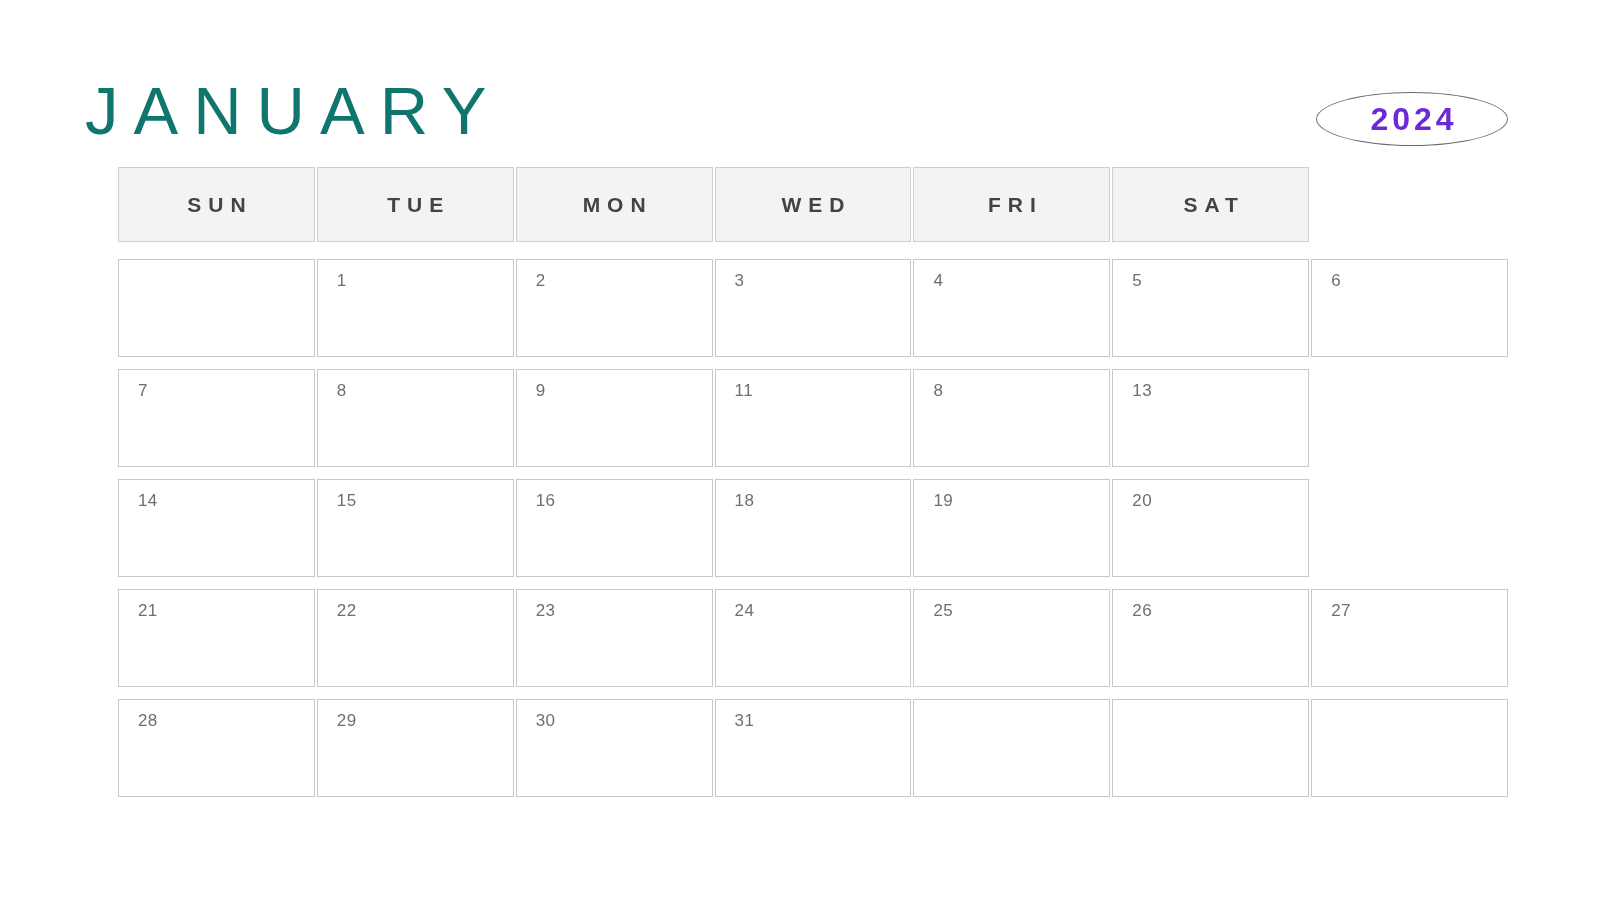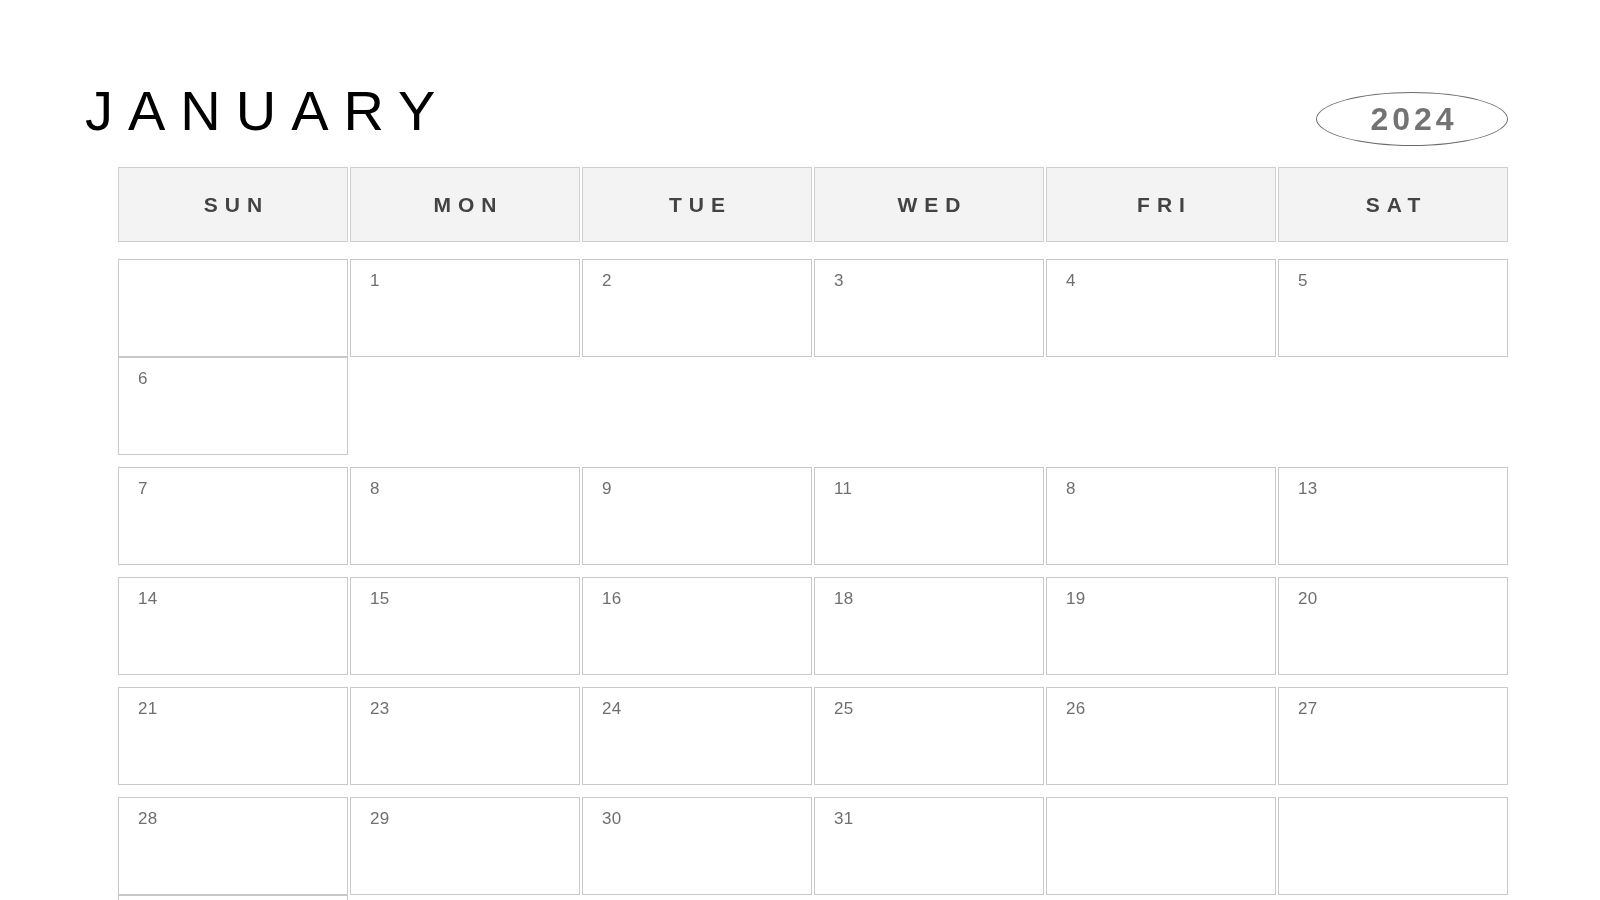--- a/index.html
+++ b/index.html
@@ -24,24 +24,24 @@
     left: 85px;
     top: 66px;
     width: 1423px;
     height: 90px;
   }
 
   #month-title {
     position: absolute;
     left: 0;
     top: 0;
-    font-size: 56px;
+    font-size: 67px;
     font-weight: 300;
     letter-spacing: 15px;
-    color: #000000;
+    color: #0f766e;
     line-height: 90px;
     white-space: nowrap;
   }
 
   #year-badge {
     position: absolute;
     right: 0;
     top: 26px;
     width: 192px;
     height: 54px;
@@ -55,36 +55,36 @@
     left: 0;
     top: 0;
     width: 100%;
     height: 100%;
     display: flex;
     align-items: center;
     justify-content: center;
     font-size: 32px;
     font-weight: 700;
     letter-spacing: 4px;
-    color: #737373;
+    color: #6d28d9;
     padding-left: 4px;
     box-sizing: border-box;
   }
 
   
   #calendar-grid {
     position: absolute;
     left: 85px;
     top: 167px;
     width: 1423px;
   }
 
   .cal-row {
     display: grid;
-    grid-template-columns: repeat(6, 1fr);
+    grid-template-columns: repeat(7, 1fr);
     column-gap: 2px;
     padding-left: 33px;
   }
 
   #weekday-row {
     margin-bottom: 17px;
   }
 
   .weekday-cell {
     height: 75px;
@@ -147,26 +147,26 @@
     </div>
   </div>
 
   <div id="calendar-grid">
 
     <div class="cal-row" id="weekday-row">
       <div class="weekday-cell">
         <span class="weekday-label">SUN</span>
       </div>
       <div class="weekday-cell">
+        <span class="weekday-label">TUE</span>
+      </div>
+      <div class="weekday-cell">
         <span class="weekday-label">MON</span>
       </div>
       <div class="weekday-cell">
-        <span class="weekday-label">TUE</span>
-      </div>
-      <div class="weekday-cell">
         <span class="weekday-label">WED</span>
       </div>
       <div class="weekday-cell">
         <span class="weekday-label">FRI</span>
       </div>
       <div class="weekday-cell">
         <span class="weekday-label">SAT</span>
       </div>
     </div>
 
@@ -232,20 +232,23 @@
         <span class="date-number">19</span>
       </div>
       <div class="date-cell">
         <span class="date-number">20</span>
       </div>
     </div>
 
     <div class="cal-row date-row">
       <div class="date-cell">
         <span class="date-number">21</span>
+      </div>
+      <div class="date-cell">
+        <span class="date-number">22</span>
       </div>
       <div class="date-cell">
         <span class="date-number">23</span>
       </div>
       <div class="date-cell">
         <span class="date-number">24</span>
       </div>
       <div class="date-cell">
         <span class="date-number">25</span>
       </div>

